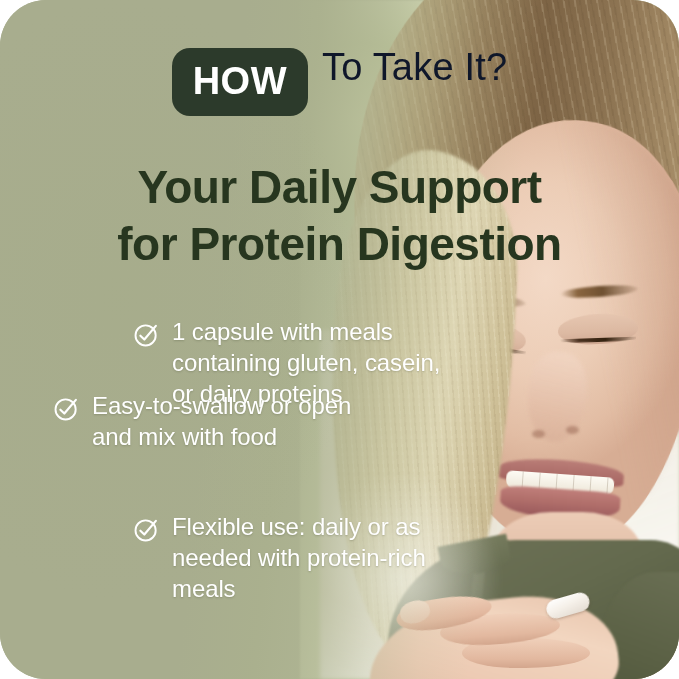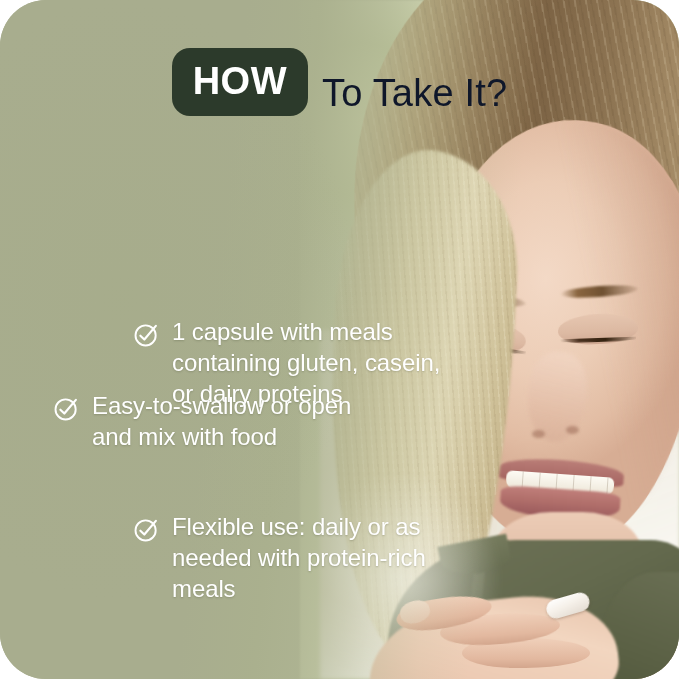--- a/index.html
+++ b/index.html
@@ -350,21 +350,21 @@
     inset: 0;
     z-index: 3;
   }
 
   
   .kicker {
     position: absolute;
     left: 0; top: 48px;
     width: 679px;
     display: flex;
-    align-items: flex-end;
+    align-items: flex-start;
     justify-content: center;
     gap: 14px;
   }
   .how-badge {
     background: #2c3a2b;
     color: #ffffff;
     font-size: 38px;
     font-weight: bold;
     letter-spacing: 0.5px;
     padding: 14px 21px 16px 21px;
@@ -476,20 +476,24 @@
   <div class="wash"></div>
   <div class="wash-soft"></div>
 
   <div class="content">
 
     <div class="kicker">
       <span class="how-badge">HOW</span>
       <span class="kicker-text">To Take It?</span>
     </div>
 
+    <h1 class="headline">
+      <span>Your Daily Support</span>
+      <span class="l2">for Protein Digestion</span>
+    </h1>
 
     <div class="bullet bullet-1">
       <svg class="check-icon" viewBox="0 0 30 30">
         <circle cx="14" cy="16" r="11.2" fill="none" stroke="#ffffff" stroke-width="2.1"></circle>
         <path d="M8.2 16.3 L12.6 20.6 L25.4 5.4" fill="none" stroke="#ffffff" stroke-width="2.4" stroke-linecap="round" stroke-linejoin="round"></path>
       </svg>
       <span class="bullet-text">1 capsule with meals containing gluten, casein, or dairy proteins</span>
     </div>
 
     <div class="bullet bullet-2">

